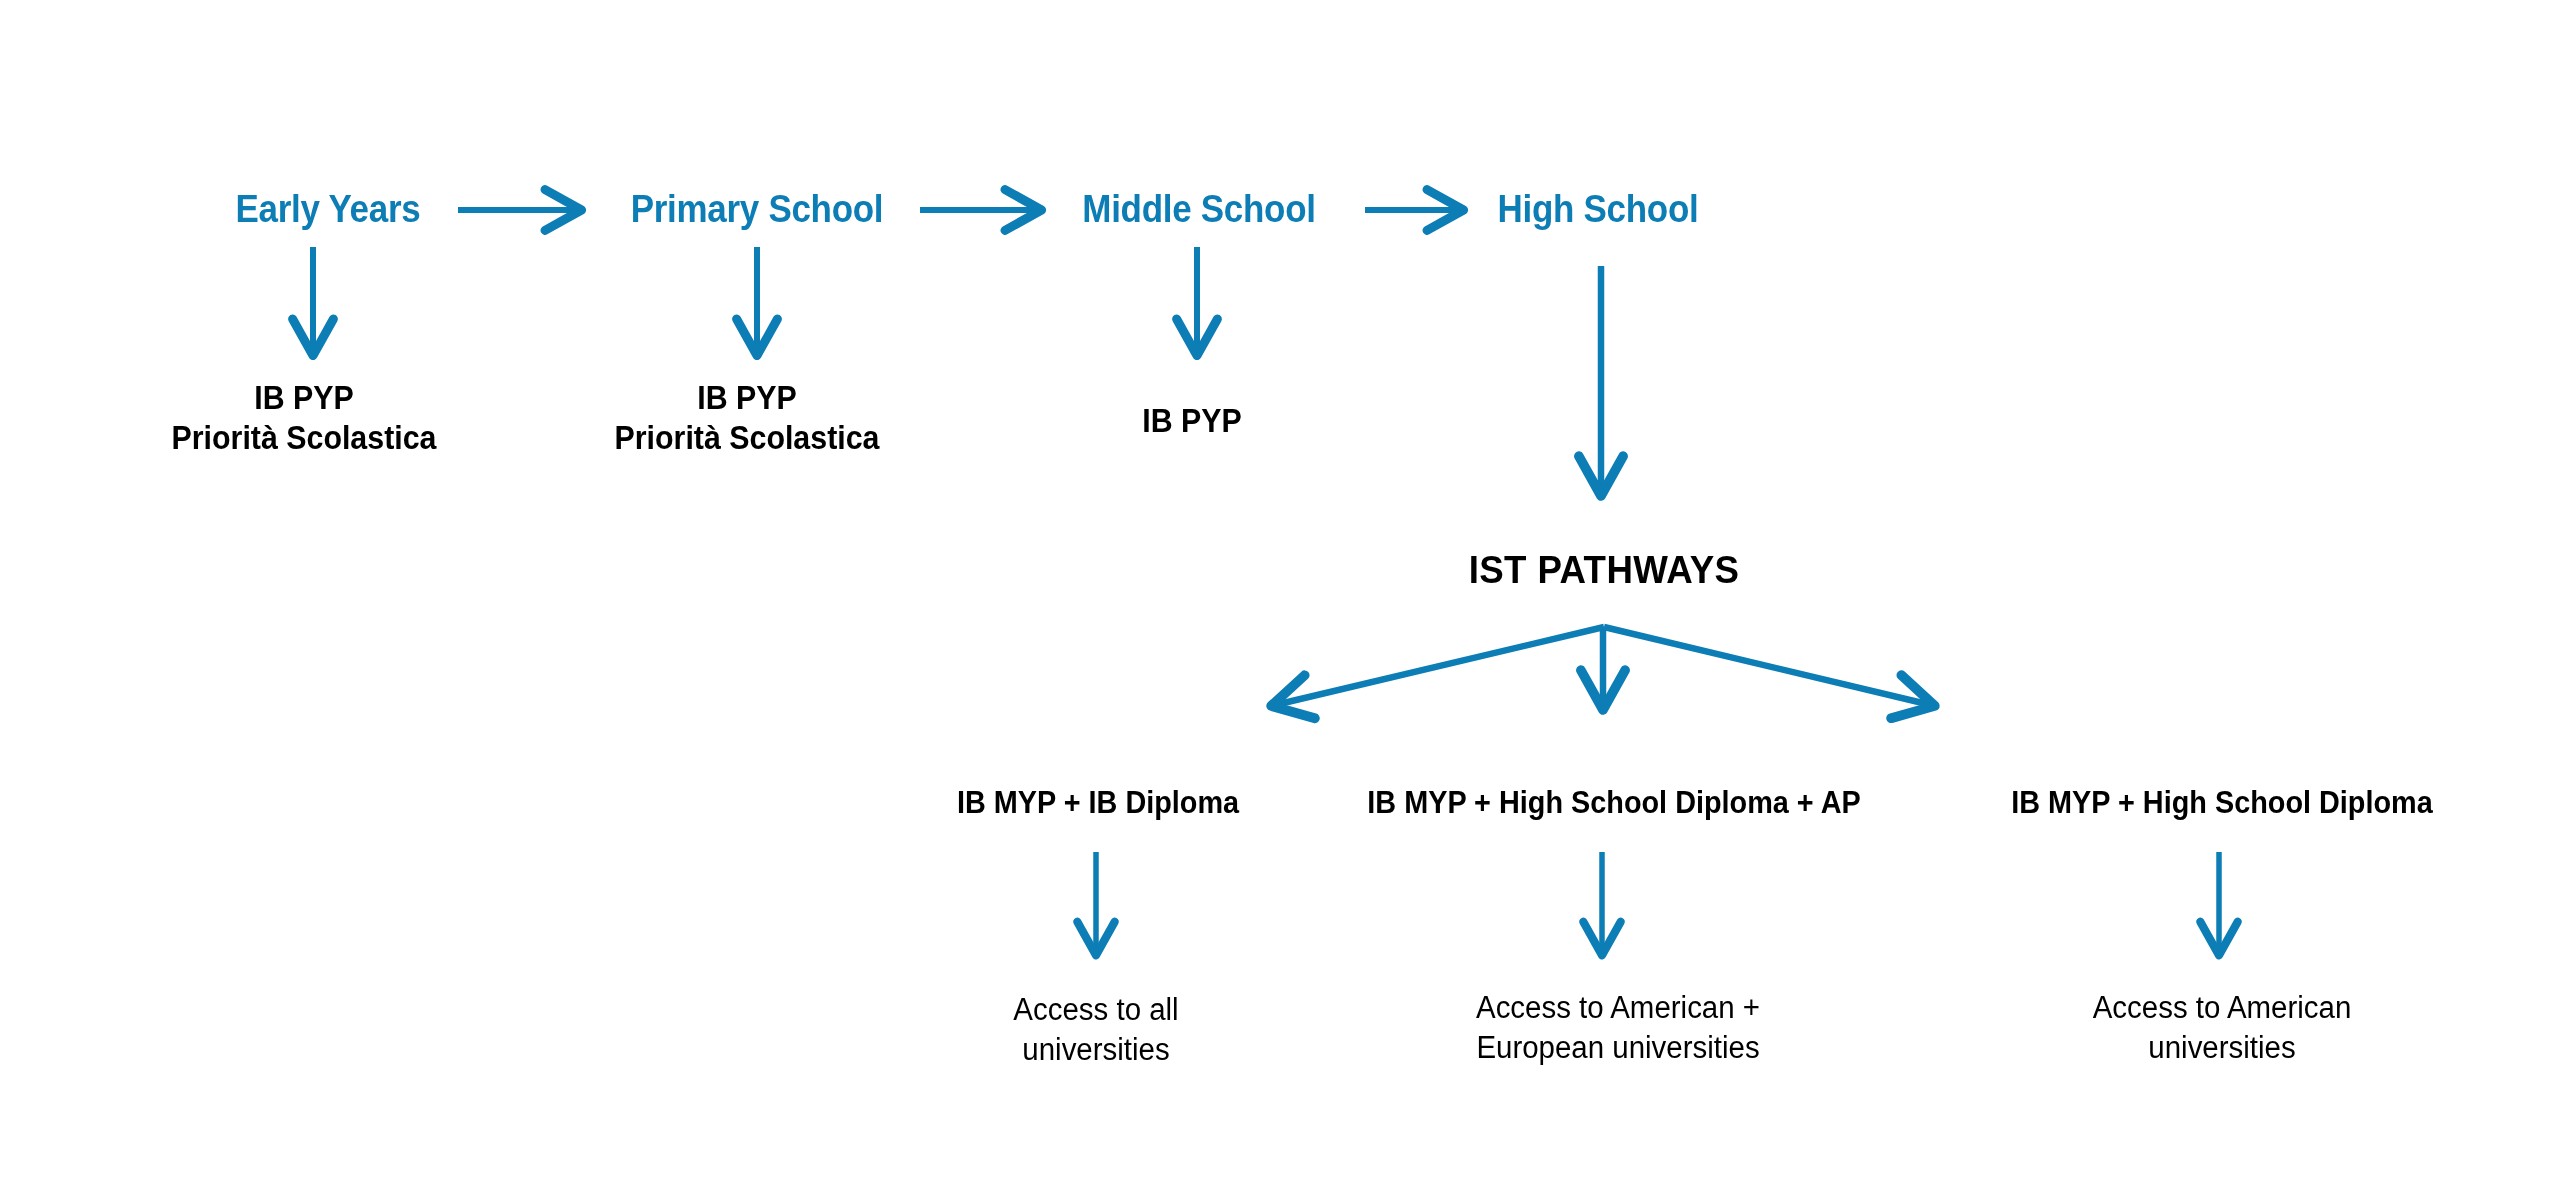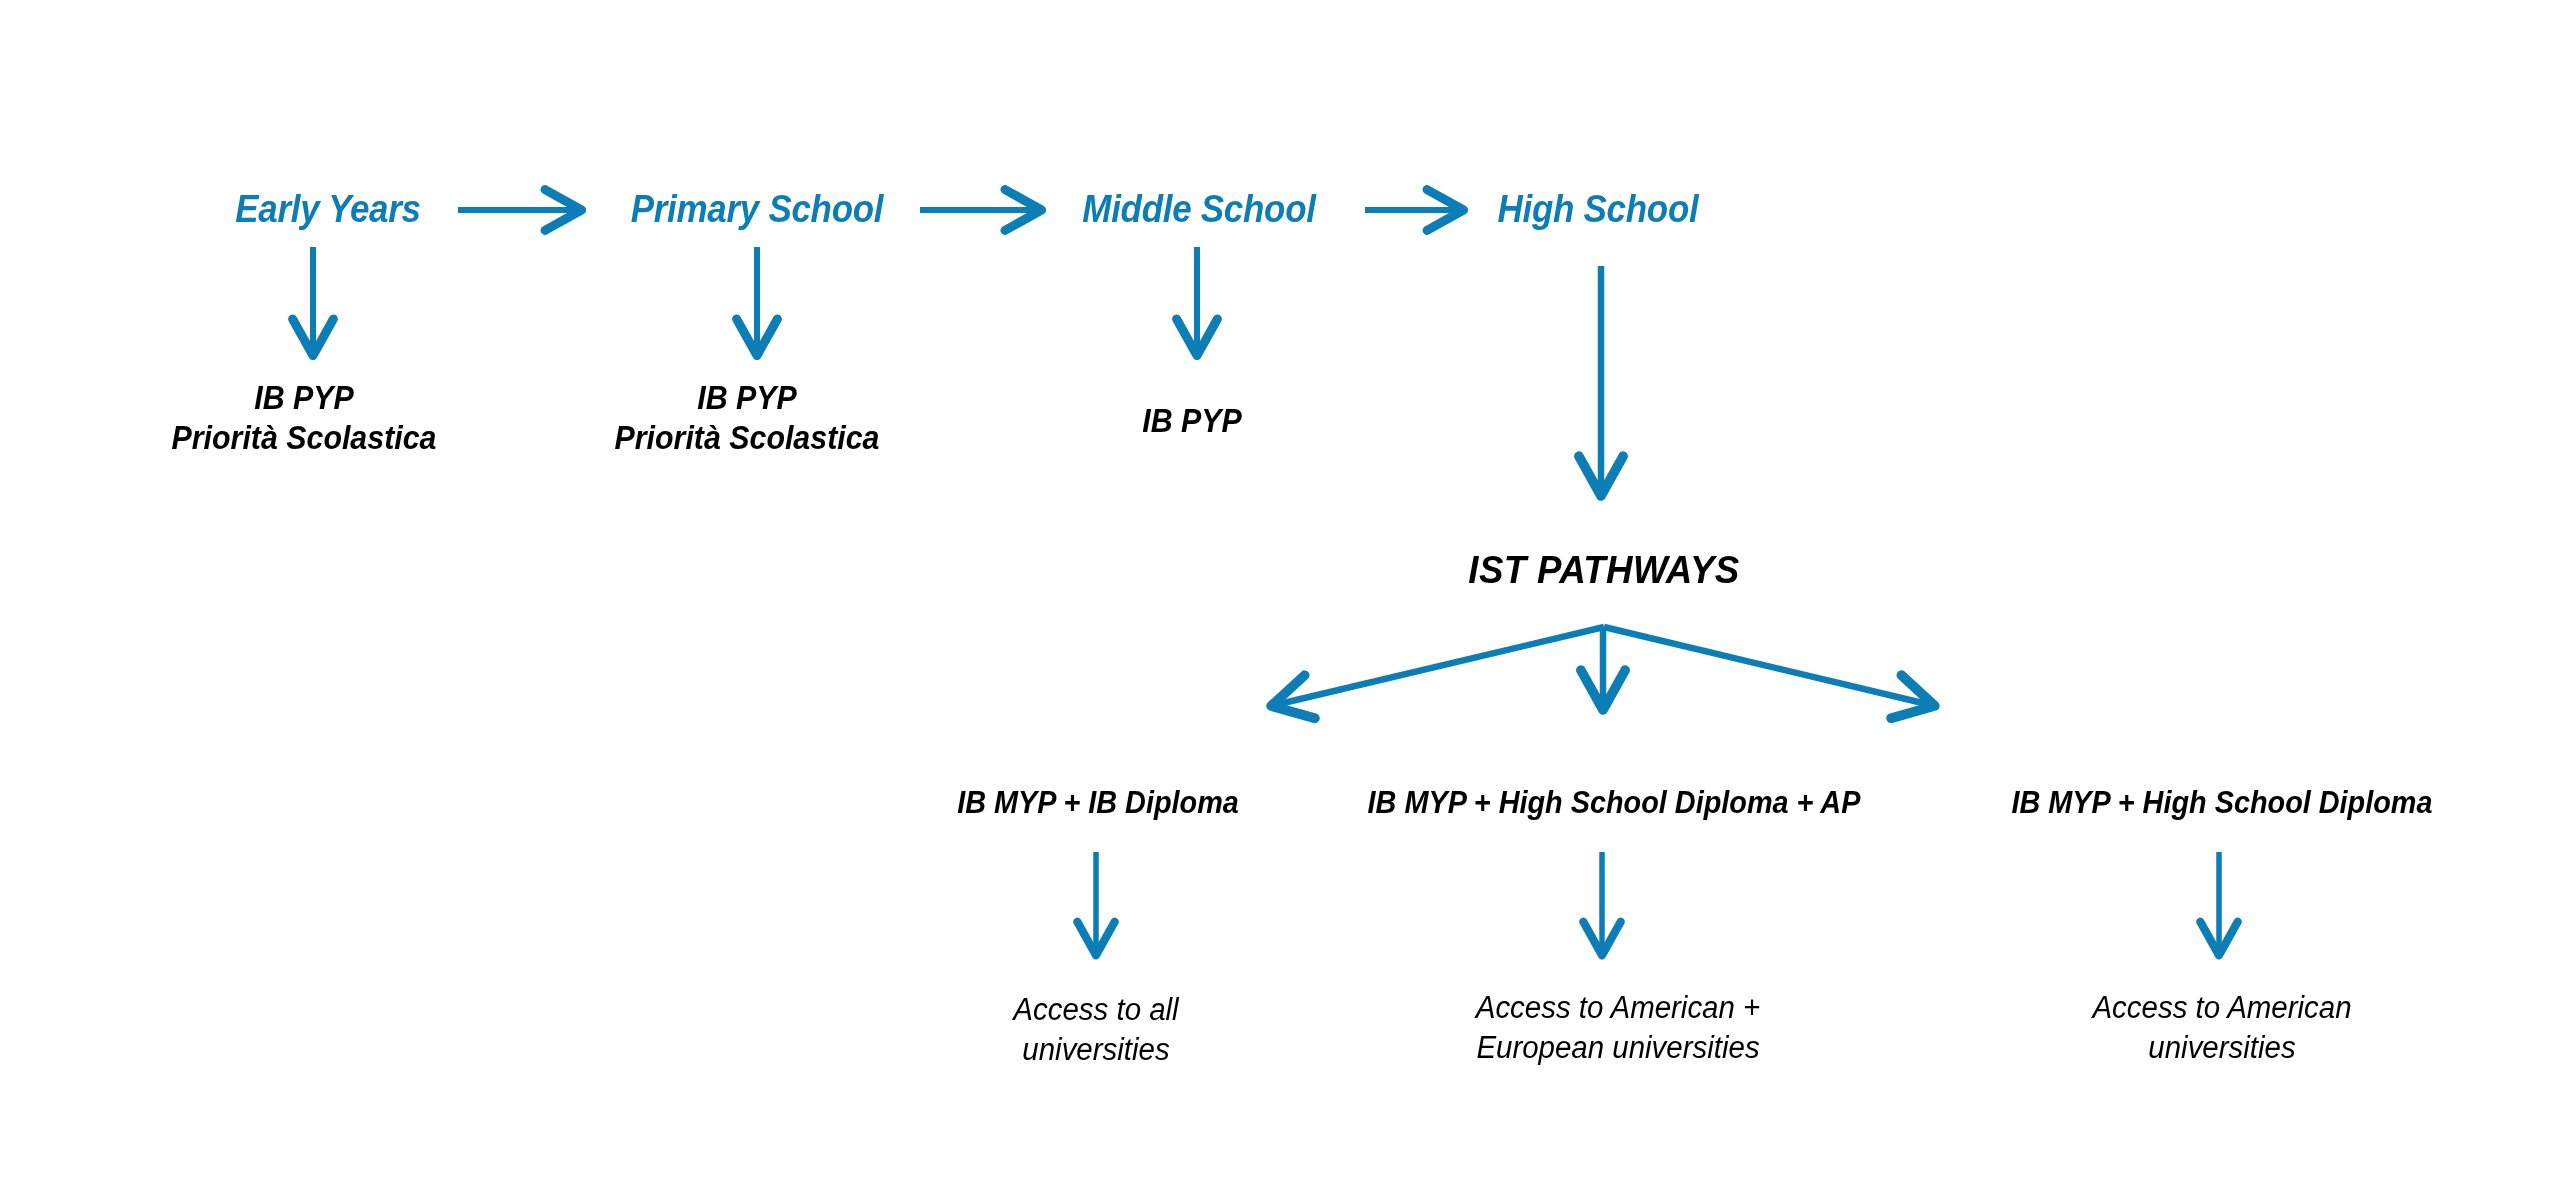--- a/index.html
+++ b/index.html
@@ -11,21 +11,20 @@
   body {
     font-family: "Liberation Sans", "DejaVu Sans", sans-serif;
     -webkit-font-smoothing: antialiased;
   }
   #canvas {
     position: relative;
     width: 2560px;
     height: 1195px;
     background: #ffffff;
     overflow: hidden;
-    font-style: italic;
   }
   .svg-layer {
     position: absolute;
     left: 0;
     top: 0;
     width: 2560px;
     height: 1195px;
     pointer-events: none;
   }
   .node-label {

